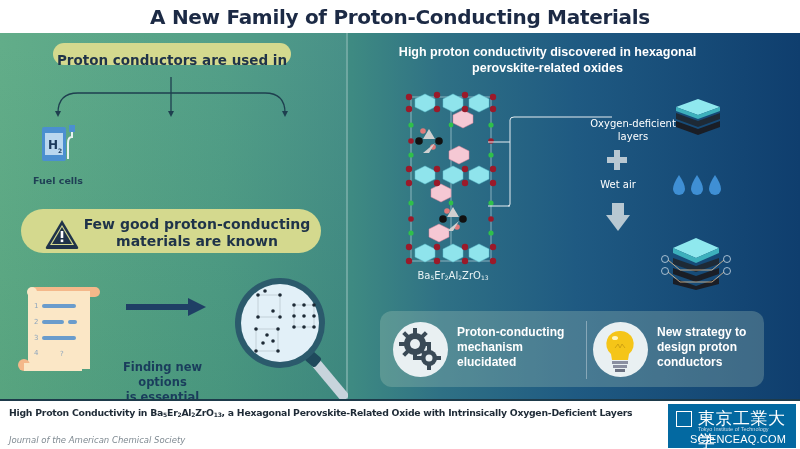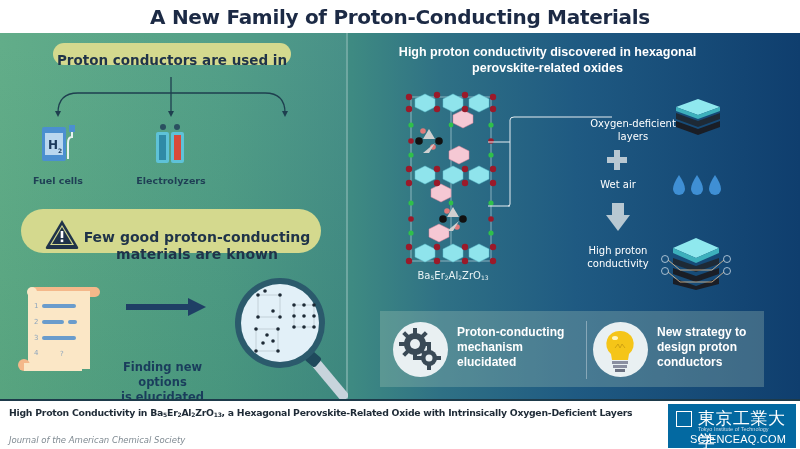--- a/index.html
+++ b/index.html
@@ -11,41 +11,41 @@
   .title-bar h1 { font-family: "DejaVu Sans", sans-serif; font-size: 20px; font-weight: bold; color: #1c2a45; letter-spacing: -0.3px; }
 
   .main { position: absolute; left: 0; top: 33px; width: 800px; height: 366px;
     background: linear-gradient(90deg, #5aa983 0%, #4a9a82 28%, #3e8a82 44%, #2f7185 55%, #1f5a82 72%, #0f3e6e 100%); }
   .divider { position: absolute; left: 346px; top: 0; width: 2px; height: 366px; background: rgba(255,255,255,0.25); }
   .left-shade { position: absolute; left: 0; top: 0; width: 346px; height: 366px;
     background: linear-gradient(180deg, rgba(255,255,255,0.05), rgba(0,0,0,0.03)); }
 
   .pill { position: absolute; background: #d4d98e; border-radius: 22px; color: #1f3349; font-family: "DejaVu Sans", sans-serif; font-weight: bold; text-align: center; }
   .pill-used { left: 53px; top: 10px; width: 238px; height: 22px; font-size: 13.5px; line-height: 34px; }
-  .pill-few { left: 21px; top: 14px; width: 300px; height: 44px; font-size: 14px; line-height: 17px; padding-left: 52px; padding-top: 20px; text-align: center; }
+  .pill-few { left: 21px; top: 14px; width: 300px; height: 44px; font-size: 14px; line-height: 17px; padding-left: 52px; padding-top: 7px; text-align: center; }
 
   .tree { position: absolute; left: 0; top: 0; }
 
   .app-item { position: absolute; width: 100px; text-align: center; }
   .app-label { font-family: "DejaVu Sans", sans-serif; font-size: 9.5px; font-weight: bold; color: #1f3f55; margin-top: 6px; display: block; }
 
   .left-bottom { position: absolute; left: 0; top: 195px; width: 346px; height: 205px; }
   .find-text { position: absolute; left: 100px; top: 123px; width: 125px; text-align: center;
     font-family: "DejaVu Sans", sans-serif; font-size: 11.5px; font-weight: bold; color: #1a3d5c; line-height: 15px; margin-top: 42px; }
 
   .right-heading { position: absolute; left: 375px; top: 11px; width: 345px; text-align: center; color: #ffffff;
     font-size: 12.5px; font-weight: bold; line-height: 16px; }
 
   .formula { position: absolute; left: 413px; top: 237px; width: 80px; text-align: center; color: #e8f3f5; font-size: 10px; font-family: "DejaVu Sans", sans-serif; }
   .formula sub { font-size: 6px; vertical-align: baseline; position: relative; top: 1px; }
 
   .flow-label { position: absolute; color: #ffffff; font-family: "DejaVu Sans", sans-serif; font-size: 10px; text-align: center; line-height: 13px; }
 
   .result-box { position: absolute; left: 380px; top: 278px; width: 384px; height: 76px; background: rgba(180,210,190,0.28);
-    border-radius: 0; }
+    border-radius: 12px; }
   .result-sep { position: absolute; left: 206px; top: 10px; width: 1px; height: 58px; background: rgba(255,255,255,0.35); }
   .result-circle { position: absolute; width: 55px; height: 55px; border-radius: 50%; background: #e9f0f2; top: 11px; }
   .result-text { position: absolute; color: #ffffff; font-size: 12px; font-weight: bold; line-height: 15px; top: 14px; }
 
   .footer { position: absolute; left: 0; top: 399px; width: 800px; height: 50px; background: #ffffff; border-top: 2px solid #1d3a4a; }
   .footer .ref-title { position: absolute; left: 9px; top: 6px; font-family: "DejaVu Sans", sans-serif; font-size: 9.3px; font-weight: bold; color: #1e2a36; letter-spacing: -0.25px; white-space: nowrap; }
   .footer .ref-title sub { font-size: 6px; vertical-align: baseline; position: relative; top: 1px; }
   .footer .ref-meta { position: absolute; left: 9px; top: 21px; font-family: "DejaVu Sans", sans-serif; font-size: 8.5px; color: #7f8a92; white-space: nowrap; }
   .footer .ref-journal { position: absolute; left: 9px; top: 34px; font-family: "DejaVu Sans", sans-serif; font-size: 8.5px; font-style: italic; color: #7f8a92; white-space: nowrap; }
   .logo { position: absolute; left: 668px; top: 3px; width: 128px; height: 44px; background: #0369a1; color: #ffffff; }
@@ -84,31 +84,20 @@
       <rect x="4" y="4" width="24" height="34" rx="2" fill="#4b8fd0"></rect>
       <rect x="7" y="10" width="18" height="22" fill="#b9d7ef"></rect>
       <text x="10" y="26" font-size="12" font-weight="bold" fill="#1c3a5c" font-family="DejaVu Sans, sans-serif">H</text>
       <text x="20" y="30" font-size="6" font-weight="bold" fill="#1c3a5c" font-family="DejaVu Sans, sans-serif">2</text>
       <path d="M30 36 L30 20 Q30 14 34 14 L34 8" stroke="#e8f2f0" stroke-width="2" fill="none"></path>
       <rect x="31" y="2" width="6" height="7" fill="#4b8fd0"></rect>
     </svg>
     <span class="app-label">Fuel cells</span>
   </div>
 
-  <div class="app-item" style="left:121px;top:90px;">
-    <svg width="36" height="42">
-      <circle cx="10" cy="4" r="3" fill="#2a5060"></circle>
-      <circle cx="24" cy="4" r="3" fill="#2a5060"></circle>
-      <rect x="3" y="9" width="13" height="31" rx="2" fill="#5ec2d8"></rect>
-      <rect x="6" y="12" width="7" height="25" fill="#2f8aa6"></rect>
-      <rect x="18" y="9" width="13" height="31" rx="2" fill="#5ec2d8"></rect>
-      <rect x="21" y="12" width="7" height="25" fill="#d84a3a"></rect>
-    </svg>
-    <span class="app-label">Electrolyzers</span>
-  </div>
 
 
   <div class="left-bottom" style="top:162px;">
     <div class="pill pill-few">
       <span>Few good proton-conducting</span><br>
       <span>materials are known</span>
     </div>
     <svg style="position:absolute;left:44px;top:23px;" width="36" height="32">
       <path d="M18 2 L34 29 Q35 31 32 31 L4 31 Q1 31 2 29 Z" fill="#1f3349"></path>
       <path d="M18 7 L30 27 L6 27 Z" fill="#d4d98e"></path>
@@ -136,21 +125,21 @@
       <rect x="26" y="49" width="34" height="4" rx="2" fill="#6a9ccc"></rect>
     </svg>
 
     <svg style="position:absolute;left:126px;top:103px;" width="80" height="18">
       <rect x="0" y="6" width="66" height="6" fill="#1f3f65"></rect>
       <polygon points="62,0 80,9 62,18" fill="#1f3f65"></polygon>
     </svg>
 
     <div class="find-text">
       <span>Finding new options</span><br>
-      <span>is elucidated</span>
+      <span>is essential</span>
     </div>
 
     <svg style="position:absolute;left:228px;top:78px;" width="120" height="128">
       <line x1="88" y1="90" x2="118" y2="126" stroke="#c8d4dc" stroke-width="10"></line>
       <rect x="78" y="80" width="14" height="12" rx="3" fill="#1f4a5c" transform="rotate(40 85 86)"></rect>
       <circle cx="52" cy="50" r="45" fill="#2b5a6c"></circle>
       <circle cx="52" cy="50" r="39" fill="#e2f0f8"></circle>
       <g stroke="#b0bcc4" stroke-width="0.6" fill="none">
         <rect x="30" y="22" width="22" height="22"></rect>
         <rect x="66" y="32" width="20" height="22"></rect>
@@ -295,24 +284,20 @@
     <rect x="0" y="7" width="20" height="6" fill="#b8c8d2"></rect>
   </svg>
 
   <div class="flow-label" style="left:588px;top:145px;width:60px;">Wet air</div>
 
   <svg style="position:absolute;left:606px;top:170px;" width="24" height="28">
     <rect x="6" y="0" width="12" height="12" fill="#b8c8d2"></rect>
     <polygon points="0,12 24,12 12,28" fill="#b8c8d2"></polygon>
   </svg>
 
-  <div class="flow-label" style="left:578px;top:211px;width:80px;">
-    <span>High proton</span><br>
-    <span>conductivity</span>
-  </div>
 
   <svg style="position:absolute;left:673px;top:66px;" width="50" height="46">
     <polygon points="3,22 25,30 47,22 47,28 25,36 3,28" fill="#1a1e26"></polygon>
     <polygon points="3,14 25,22 47,14 47,20 25,28 3,20" fill="#1e2a36"></polygon>
     <polygon points="3,8 25,0 47,8 25,16" fill="#8fe8ee"></polygon>
     <polygon points="3,8 25,16 47,8 47,12 25,20 3,12" fill="#3db0bc"></polygon>
   </svg>
 
   <svg style="position:absolute;left:671px;top:142px;" width="52" height="22">
     <g fill="#3f8fd4">

